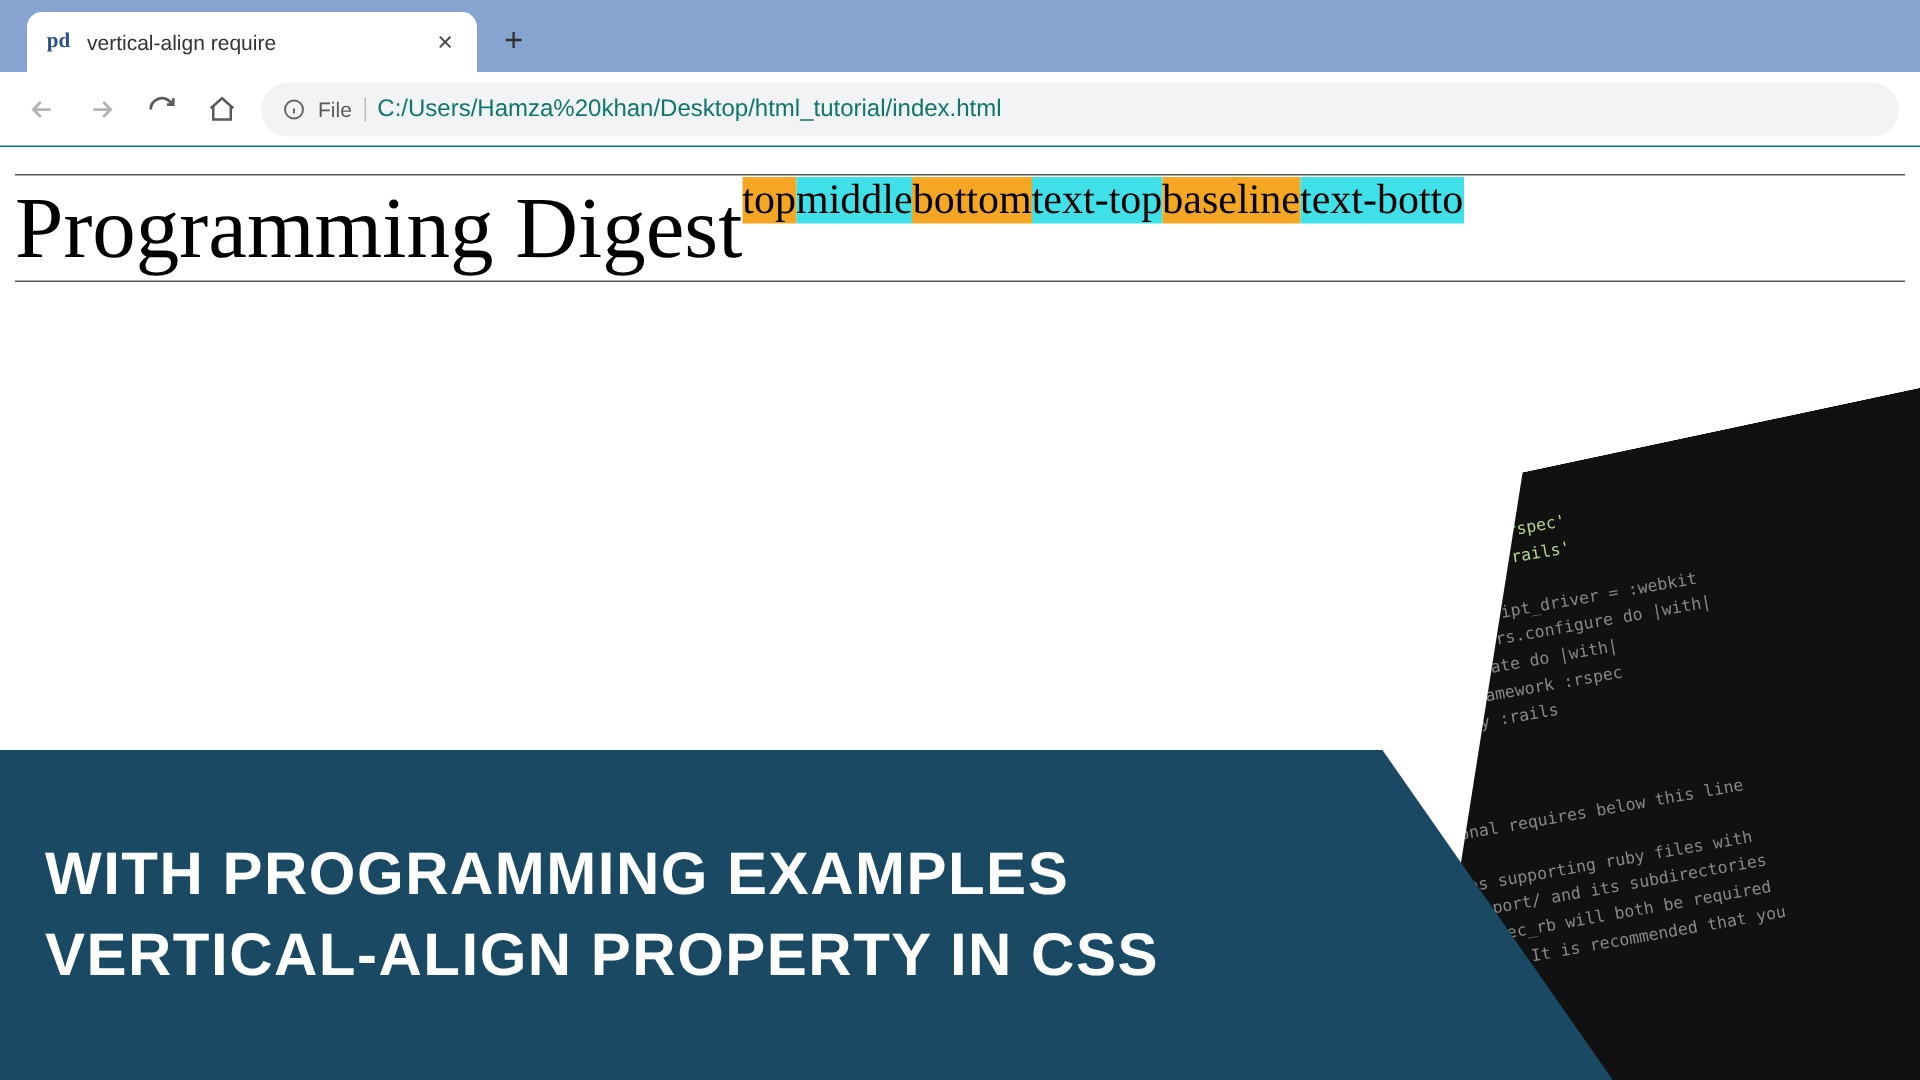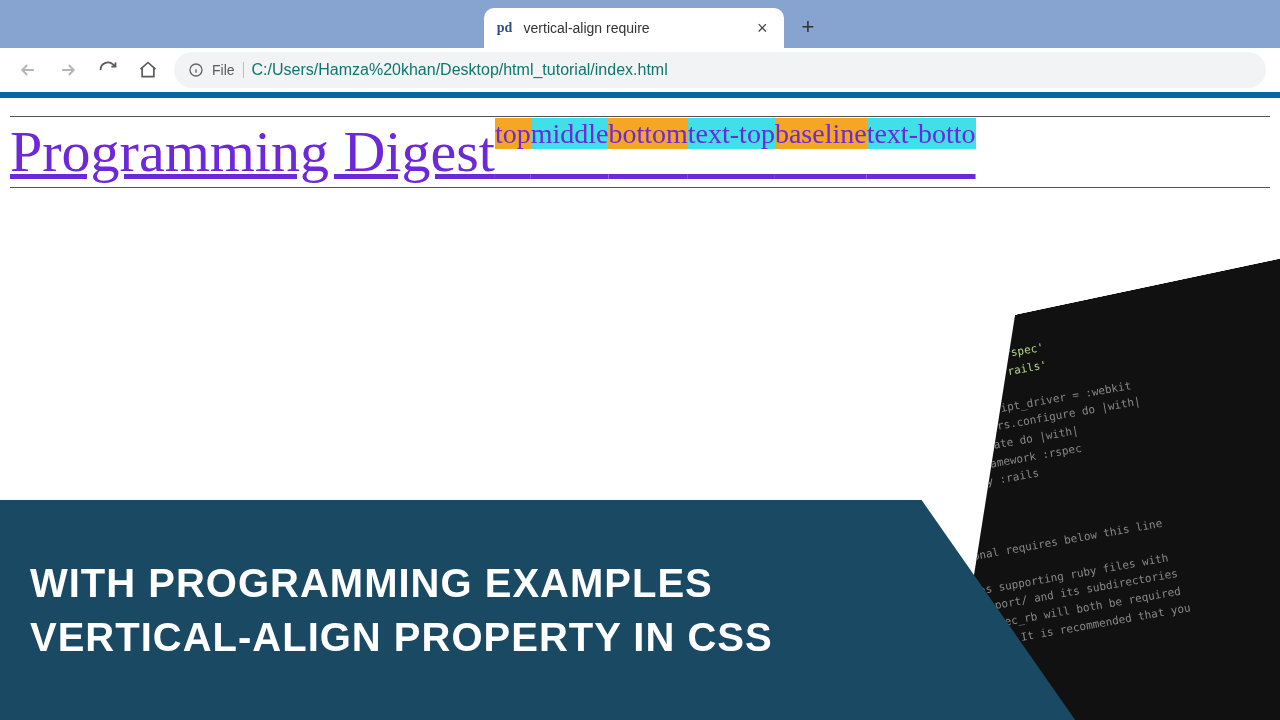--- a/index.html
+++ b/index.html
@@ -9,21 +9,20 @@
       font-family: Arial, sans-serif;
       background: #fff;
       overflow: hidden;
       position: relative;
     }
     .browser-chrome {
       background: #87a3d0;
       height: 48px;
       display: flex;
       align-items: flex-end;
-      justify-content: center;
     }
     .tab {
       background: #fff;
       border-radius: 10px 10px 0 0;
       height: 40px;
       margin-left: 18px;
       display: flex;
       align-items: center;
       padding: 0 12px;
       gap: 10px;
@@ -59,21 +58,21 @@
       margin-bottom: 8px;
       cursor: pointer;
     }
     .toolbar {
       height: 50px;
       background: #fff;
       display: flex;
       align-items: center;
       padding: 0 14px;
       gap: 12px;
-      border-bottom: 6px solid #0369a1;
+      border-bottom: 1px solid #0369a1;
       justify-content: center;
     }
     .nav-icon {
       color: #5a5a5a;
       cursor: pointer;
       display: flex;
       align-items: center;
       justify-content: center;
       width: 28px;
       height: 28px;
@@ -110,24 +109,23 @@
       font-size: 28px;
       font-weight: bold;
       color: #000;
       margin-bottom: 12px;
     }
     .demo-block {
       border-top: 1px solid #555;
       border-bottom: 1px solid #555;
       font-family: 'Times New Roman', serif;
       font-size: 58px;
-      color: #6d28d9;
+      color: #000000;
       line-height: 1.2;
       white-space: nowrap;
-      text-decoration: underline;
     }
     .va-span {
       font-size: 28px;
       padding: 0;
     }
     .c-orange { background: #f5a623; }
     .c-cyan { background: #3fe0e8; }
     .overlay-band {
       position: absolute;
       left: 0;

